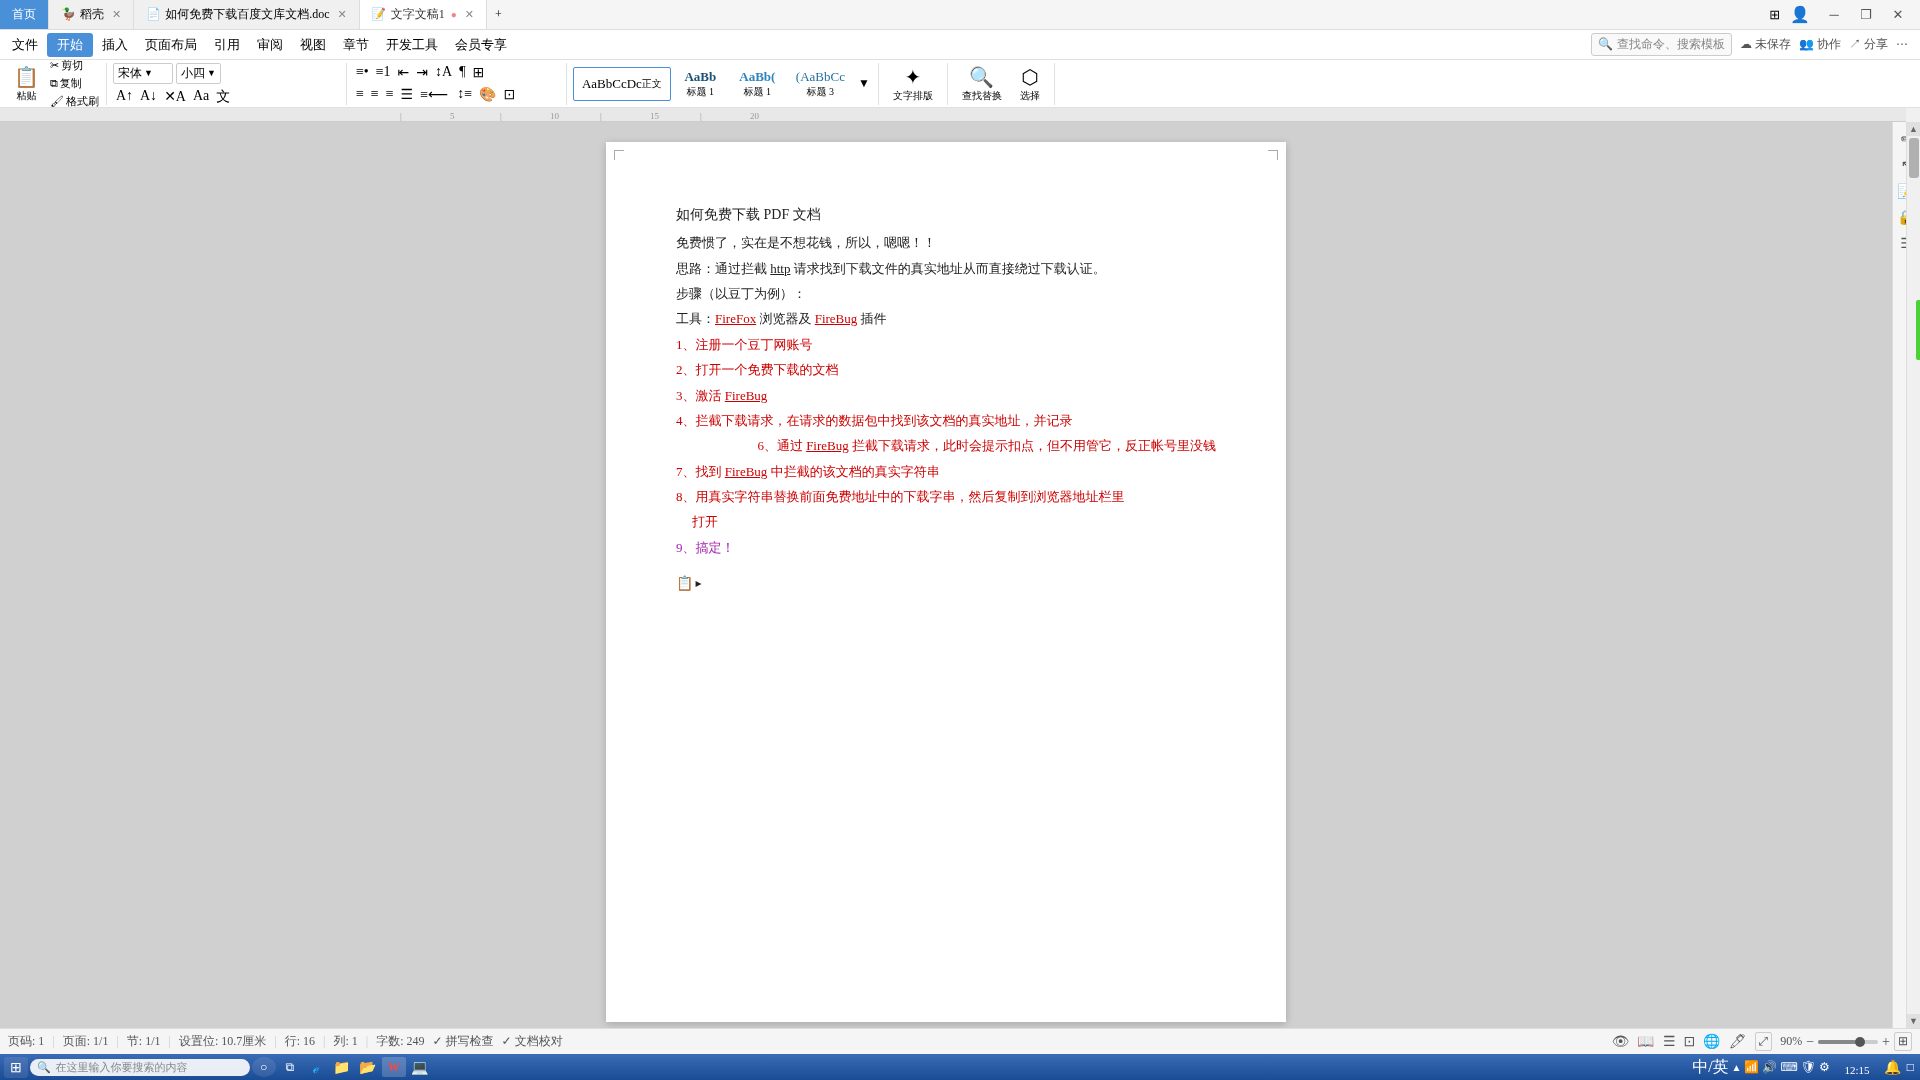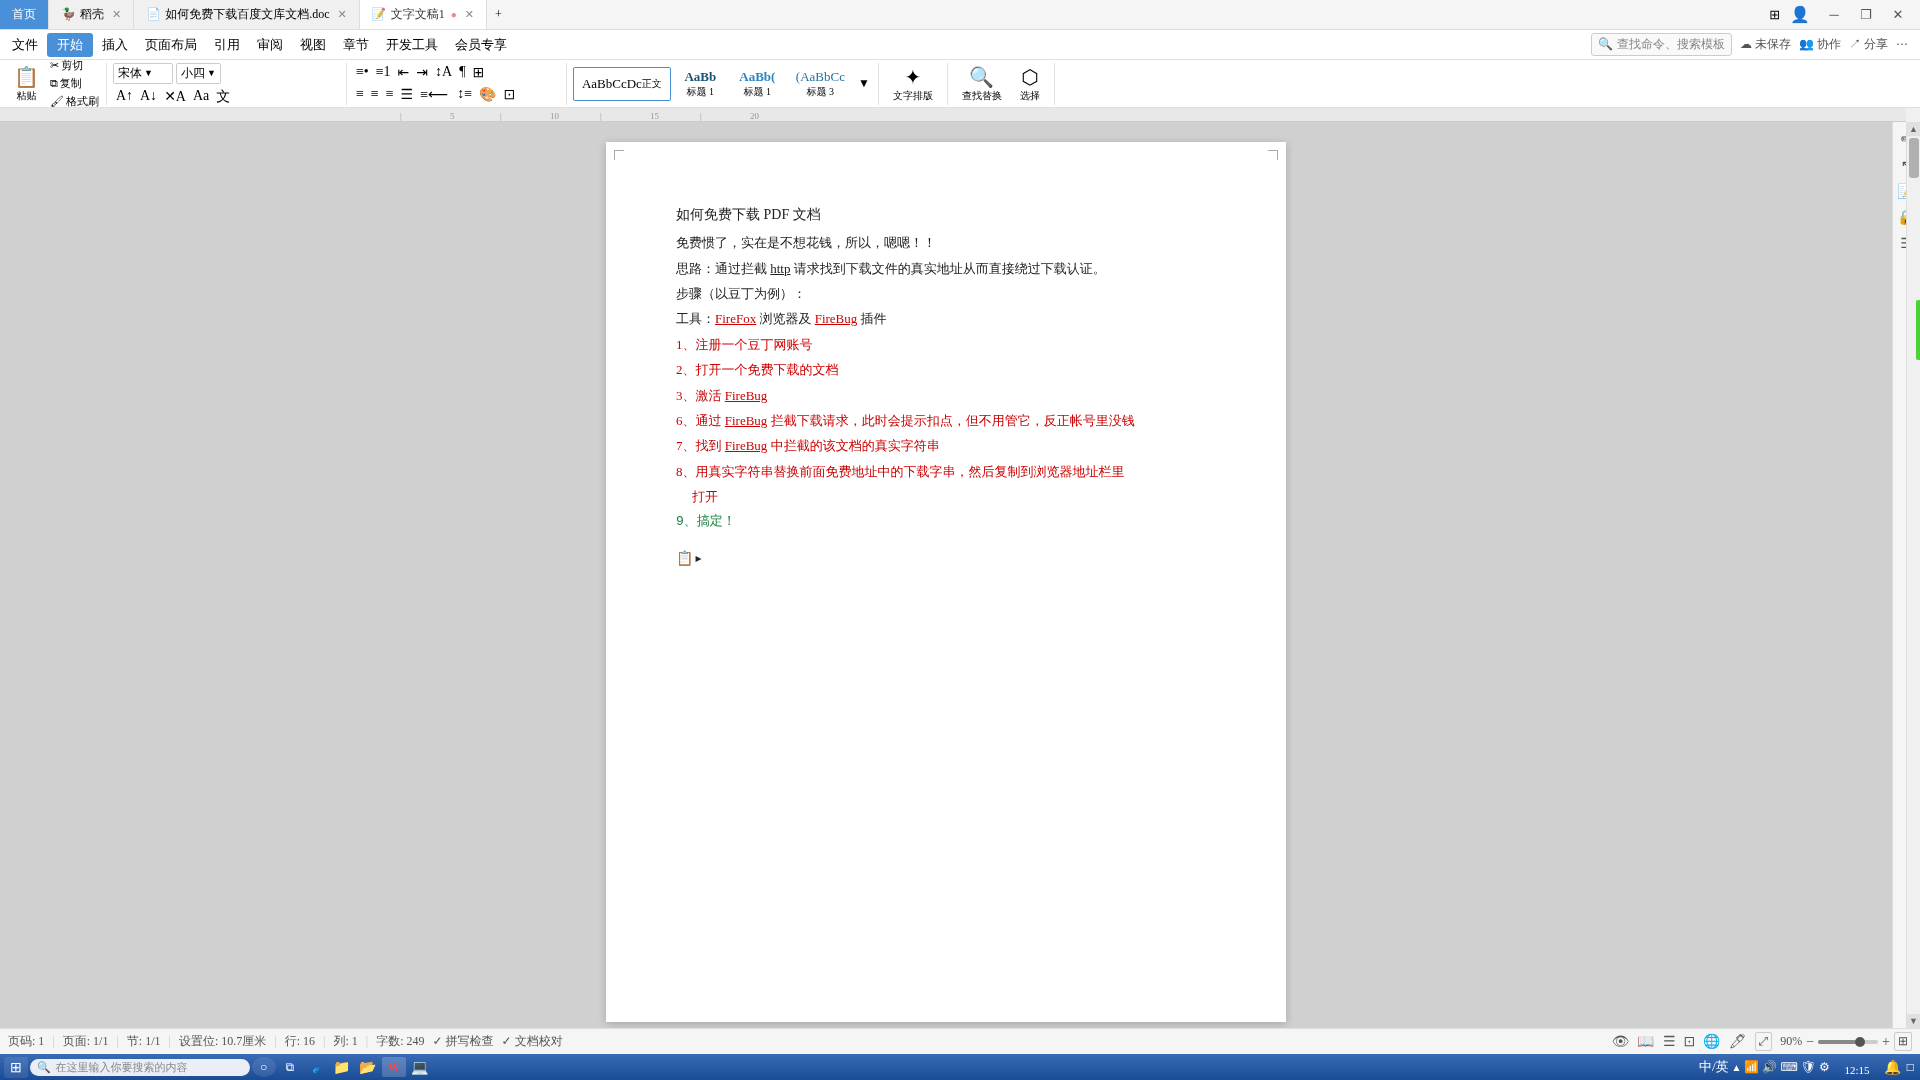--- a/index.html
+++ b/index.html
@@ -288,25 +288,26 @@
 
     <div class="doc-content">
       <p style="font-family:'宋体',SimSun,serif;font-size:14px;font-weight:normal;margin-bottom:4px;">如何免费下载 PDF 文档</p>
       <p style="font-family:'宋体',SimSun,serif;font-size:13px;margin-bottom:2px;">免费惯了，实在是不想花钱，所以，嗯嗯！！</p>
       <p style="font-family:'宋体',SimSun,serif;font-size:13px;margin-bottom:2px;">思路：通过拦截 <span style="text-decoration:underline;">http</span> 请求找到下载文件的真实地址从而直接绕过下载认证。</p>
       <p style="font-family:'宋体',SimSun,serif;font-size:13px;margin-bottom:2px;">步骤（以豆丁为例）：</p>
       <p style="font-family:'宋体',SimSun,serif;font-size:13px;margin-bottom:2px;">工具：<span style="color:#cc0000;text-decoration:underline;">FireFox</span> 浏览器及 <span style="color:#cc0000;text-decoration:underline;">FireBug</span> 插件</p>
       <p style="font-family:'宋体',SimSun,serif;font-size:13px;margin-bottom:2px;color:#cc0000;">1、注册一个豆丁网账号</p>
       <p style="font-family:'宋体',SimSun,serif;font-size:13px;margin-bottom:2px;color:#cc0000;">2、打开一个免费下载的文档</p>
       <p style="font-family:'宋体',SimSun,serif;font-size:13px;margin-bottom:2px;color:#cc0000;">3、激活 <span style="color:#cc0000;text-decoration:underline;">FireBug</span></p>
-      <p style="font-family:'宋体',SimSun,serif;font-size:13px;margin-bottom:2px;color:#cc0000;">6、通过 <span style="color:#cc0000;text-decoration:underline;">FireBug</span> 拦截下载请求，此时会提示扣点，但不用管它，反正帐号里没钱</p>
+      <p style="font-family:'宋体',SimSun,serif;font-size:13px;margin-bottom:2px;color:#cc0000;">4、拦截下载请求，在请求的数据包中找到该文档的真实地址，并记录</p>
+      <p style="font-family:'宋体',SimSun,serif;font-size:13px;margin-bottom:2px;color:#cc0000;text-align:right;">6、通过 <span style="color:#cc0000;text-decoration:underline;">FireBug</span> 拦截下载请求，此时会提示扣点，但不用管它，反正帐号里没钱</p>
       <p style="font-family:'宋体',SimSun,serif;font-size:13px;margin-bottom:2px;color:#cc0000;">7、找到 <span style="color:#cc0000;text-decoration:underline;">FireBug</span> 中拦截的该文档的真实字符串</p>
       <p style="font-family:'宋体',SimSun,serif;font-size:13px;margin-bottom:2px;color:#cc0000;">8、用真实字符串替换前面免费地址中的下载字串，然后复制到浏览器地址栏里</p>
       <p style="font-family:'宋体',SimSun,serif;font-size:13px;margin-bottom:2px;color:#cc0000;padding-left:16px;">打开</p>
-      <p style="font-family:Liberation Mono, monospace;font-size:13px;margin-bottom:2px;color:#15803d;">9、搞定！</p>
+      <p style="font-family:Liberation Serif, serif;font-size:13px;margin-bottom:2px;color:#a21caf;">9、搞定！</p>
 
       <div style="margin-top:12px;display:flex;align-items:center;gap:2px;font-size:14px;">
         <span>📋</span>
         <span style="font-size:12px;">▸</span>
       </div>
     </div>
   </div>
 </div>
 
 <div style="position:absolute;right:0;top:122px;width:28px;bottom:52px;background:#f5f5f5;border-left:1px solid #ddd;display:flex;flex-direction:column;align-items:center;padding:6px 0;gap:4px;">
@@ -398,21 +399,21 @@
     <span style="font-size:14px;color:#ffaa00;">📂</span>
   </div>
   <div style="width:24px;height:20px;display:flex;align-items:center;justify-content:center;cursor:pointer;background:rgba(255,255,255,0.2);border-radius:2px;">
     <span style="font-size:12px;color:#ff4444;font-weight:bold;">W</span>
   </div>
   <div style="width:24px;height:20px;display:flex;align-items:center;justify-content:center;cursor:pointer;">
     <span style="font-size:14px;color:#fff;">💻</span>
   </div>
 
   <div style="margin-left:auto;display:flex;align-items:center;gap:3px;">
-    <span style="font-size:13px;color:#fff;cursor:pointer;">中/英</span>
+    <span style="font-size:16px;color:#fff;cursor:pointer;">中/英</span>
     <span style="font-size:10px;color:#fff;cursor:pointer;">▲</span>
     <span style="font-size:12px;color:#fff;cursor:pointer;">📶</span>
     <span style="font-size:12px;color:#fff;cursor:pointer;">🔊</span>
     <span style="font-size:12px;color:#fff;cursor:pointer;">⌨</span>
     <span style="font-size:12px;color:#fff;cursor:pointer;">🛡</span>
     <span style="font-size:12px;color:#fff;cursor:pointer;">⚙</span>
 
     <div style="display:flex;flex-direction:column;align-items:center;cursor:pointer;padding:0 4px;">
       <span style="font-size:11px;color:#fff;line-height:1.2;margin-top:20px;">12:15</span>
       <span style="font-size:10px;color:#fff;line-height:1.2;">2021/3/20</span>

